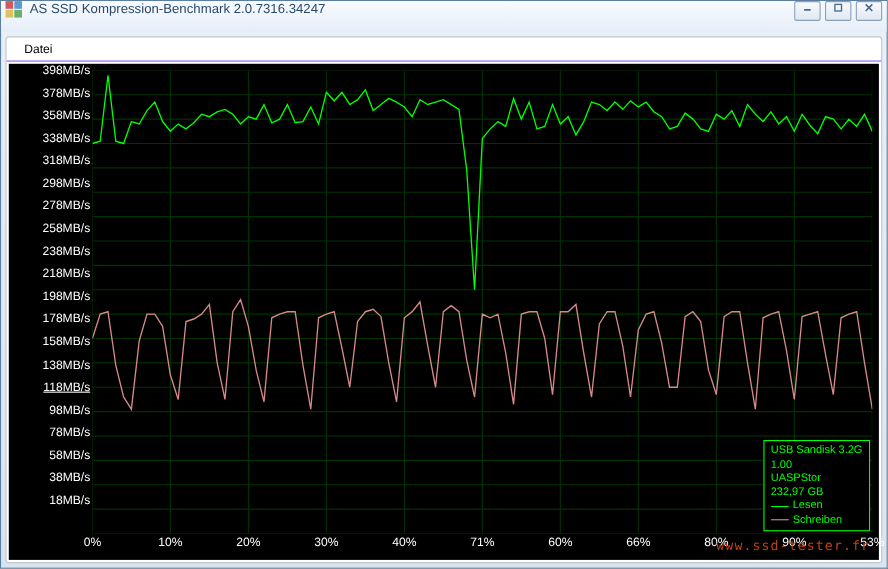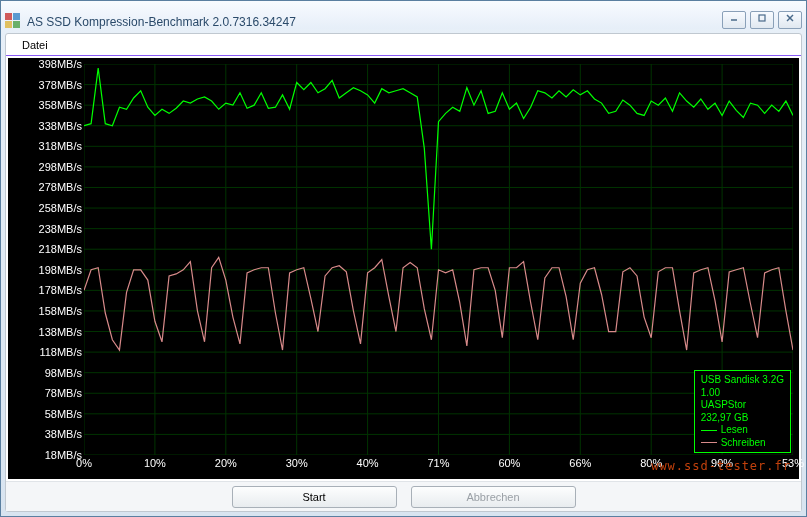--- a/index.html
+++ b/index.html
@@ -1,18 +1,18 @@
 <!DOCTYPE html>
 <html><head>
 <meta charset="utf-8">
 <style>
 *{box-sizing:border-box;margin:0;padding:0}
 body{font-family:"Segoe UI",Tahoma,sans-serif;font-size:11px;background:#fff;width:807px;height:517px;overflow:hidden}
 .window{width:807px;height:517px;border:1px solid #5a7fa0;background:linear-gradient(#e8f0f8,#d8e4f0);display:flex;flex-direction:column}
-.titlebar{height:28px;display:flex;align-items:flex-end;padding:0 4px;background:linear-gradient(#f8fbff,#e6eef8)}
+.titlebar{height:28px;display:flex;align-items:flex-start;padding:0 4px;background:linear-gradient(#f8fbff,#e6eef8)}
 .app-icon{width:16px;height:16px;margin-right:6px;display:flex;flex-wrap:wrap}
 .app-icon span{width:7px;height:7px;margin:0 1px 1px 0}
 .title{color:#2a4a6a;font-size:12px;flex:1}
 .win-btns{display:flex;gap:4px}
 .win-btn{width:24px;height:18px;border:1px solid #8aa0b8;border-radius:2px;background:linear-gradient(#f8fbff,#e0e8f0);color:#4a6a8a;font-size:10px;line-height:16px;text-align:center;cursor:pointer}
 .client{flex:1;margin:4px;background:#fff;border:1px solid #c0c8d0;border-radius:3px;display:flex;flex-direction:column;position:relative}
 .menubar{height:22px;border-bottom:1px solid #8b5cf6;padding:0 8px;display:flex;align-items:center}
 .menu-item{padding:2px 8px;cursor:pointer}
 .chart-area{flex:1;background:#000;position:relative;margin:2px}
 .ylabel{position:absolute;right:calc(100% - 74px);transform:translateY(-50%);color:#fff;font-size:11px;text-align:right}
@@ -115,21 +115,21 @@
           <div class="ylabel" style="top: 88.3158px;">318MB/s</div>
           <div class="ylabel" style="top: 108.895px;">298MB/s</div>
           <div class="ylabel" style="top: 129.474px;">278MB/s</div>
           <div class="ylabel" style="top: 150.053px;">258MB/s</div>
           <div class="ylabel" style="top: 170.632px;">238MB/s</div>
           <div class="ylabel" style="top: 191.211px;">218MB/s</div>
           <div class="ylabel" style="top: 211.789px;">198MB/s</div>
           <div class="ylabel" style="top: 232.368px;">178MB/s</div>
           <div class="ylabel" style="top: 252.947px;">158MB/s</div>
           <div class="ylabel" style="top: 273.526px;">138MB/s</div>
-          <div class="ylabel" style="top: 294.105px;">118MB/s</div>
+          <div class="ylabel" style="top: 294.105px; text-decoration: underline;">118MB/s</div>
           <div class="ylabel" style="top: 314.684px;">98MB/s</div>
           <div class="ylabel" style="top: 335.263px; text-align: center;">78MB/s</div>
           <div class="ylabel" style="top: 355.842px;">58MB/s</div>
           <div class="ylabel" style="top: 376.421px;">38MB/s</div>
           <div class="ylabel" style="top: 397px;">18MB/s</div>
         </div>
       <div id="x-axis">
           <div class="xlabel" style="left: 76px;">0%</div>
           <div class="xlabel" style="left: 146.9px;">10%</div>
           <div class="xlabel" style="left: 217.8px;">20%</div>
@@ -154,18 +154,14 @@
         </div>
         <div class="row">
           <span class="sw" id="sw-write" style="border-color: rgb(216, 138, 138);"></span>
           <span>Schreiben</span>
         </div>
       </div>
 
       <div class="watermark">www.ssd-tester.fr</div>
     </div>
 
-    <div class="button-row">
-      <button class="btn">Start</button>
-      <button class="btn" disabled="">Abbrechen</button>
-    </div>
   </div>
 </div>
 
 </body></html>

